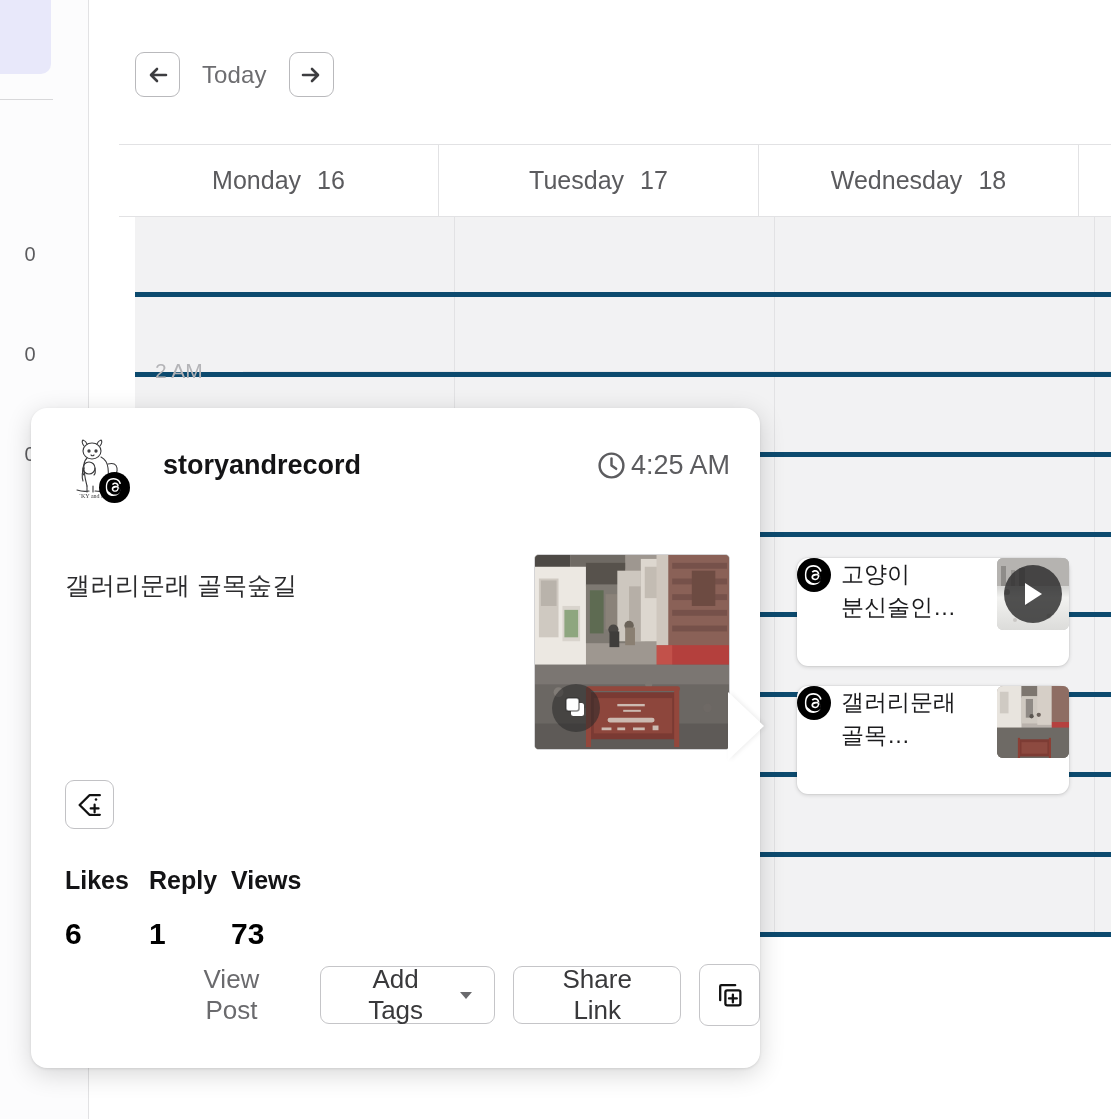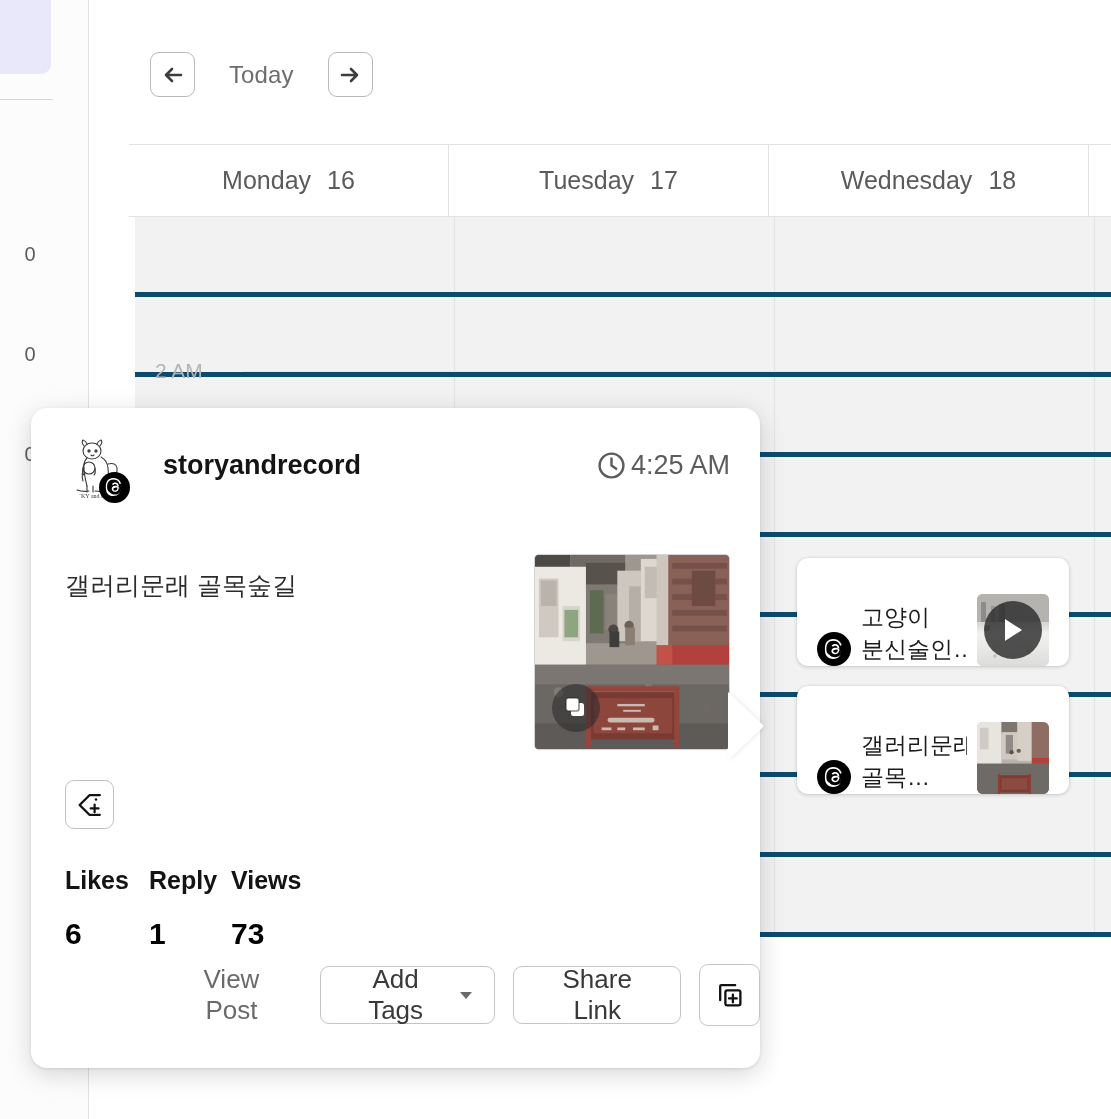--- a/index.html
+++ b/index.html
@@ -25,39 +25,39 @@
     position: absolute; left: 0; top: 99px; width: 53px; height: 1px; background: #d8d8da;
   }
   .rail-num {
     position: absolute; left: 10px; width: 40px; text-align: center;
     font-size: 20px; color: #5b5b5e; font-weight: 400;
   }
 
   
   .cal { position: absolute; left: 89px; top: 0; width: 1022px; height: 1119px; background:#fff; }
 
-  .toolbar { position: absolute; left: 46px; top: 52px; display: flex; align-items: center; gap: 12px; margin-left: 15px; }
+  .toolbar { position: absolute; left: 46px; top: 52px; display: flex; align-items: center; gap: 0; }
   .navbtn {
     width: 45px; height: 45px; border: 1px solid #b9b9bc; border-radius: 9px;
     background: #fff; display: flex; align-items: center; justify-content: center;
     cursor: pointer;
   }
   .navbtn svg { display:block; }
   .today-btn {
     font-size: 24px; color: #6d6d70; padding: 0 22px; cursor: pointer;
     background: none; border: none; font-family: inherit; letter-spacing: .1px;
   }
   .title-range {
     position: absolute; left: 311px; top: 46px;
     font-size: 40px; font-weight: 700; color: #3a3a3c; letter-spacing: -.5px;
     white-space: nowrap;
   }
 
   .grid-head {
-    position: absolute; left: 40px; top: 144px; right: 0; height: 73px;
+    position: absolute; left: 30px; top: 144px; right: 0; height: 73px;
     border-top: 1px solid #e2e2e4; border-bottom: 1px solid #e2e2e4;
     display: flex;
   }
   .dayhead {
     width: 320px; height: 100%; border-right: 1px solid #e2e2e4;
     display: flex; align-items: center; justify-content: center; gap: 16px;
     font-size: 25px; color: #5b5b5e;
   }
   .dayhead .dnum { color:#5b5b5e; }
 
@@ -68,21 +68,21 @@
     position: absolute; left: 20px; bottom: -11px; font-size: 21px; color: #b4b4b7;
     background: transparent; padding-right: 10px; z-index: 2;
   }
   .time-rule { position:absolute; left: 108px; right:0; bottom: 0; height:1px; background:#e6e6e8; }
 
   
   .event-card {
     position: absolute; width: 272px; height: 108px;
     background: #fff; border-radius: 11px;
     box-shadow: 0 1px 4px rgba(0,0,0,.16), 0 0 0 1px rgba(0,0,0,.03);
-    display: flex; align-items: flex-end; padding: 0 20px; gap: 10px; cursor: pointer;
+    display: flex; align-items: flex-start; padding: 0 0; gap: 10px; cursor: pointer;
   }
   .badge-threads {
     width: 34px; height: 34px; border-radius: 50%; background:#000;
     display:flex; align-items:center; justify-content:center; flex: 0 0 34px;
   }
   .ev-text {
     flex: 1 1 auto; font-size: 23px; line-height: 1.42; color: #1b1b1d;
     overflow: hidden; word-break: keep-all;
   }
   .ev-thumb {

